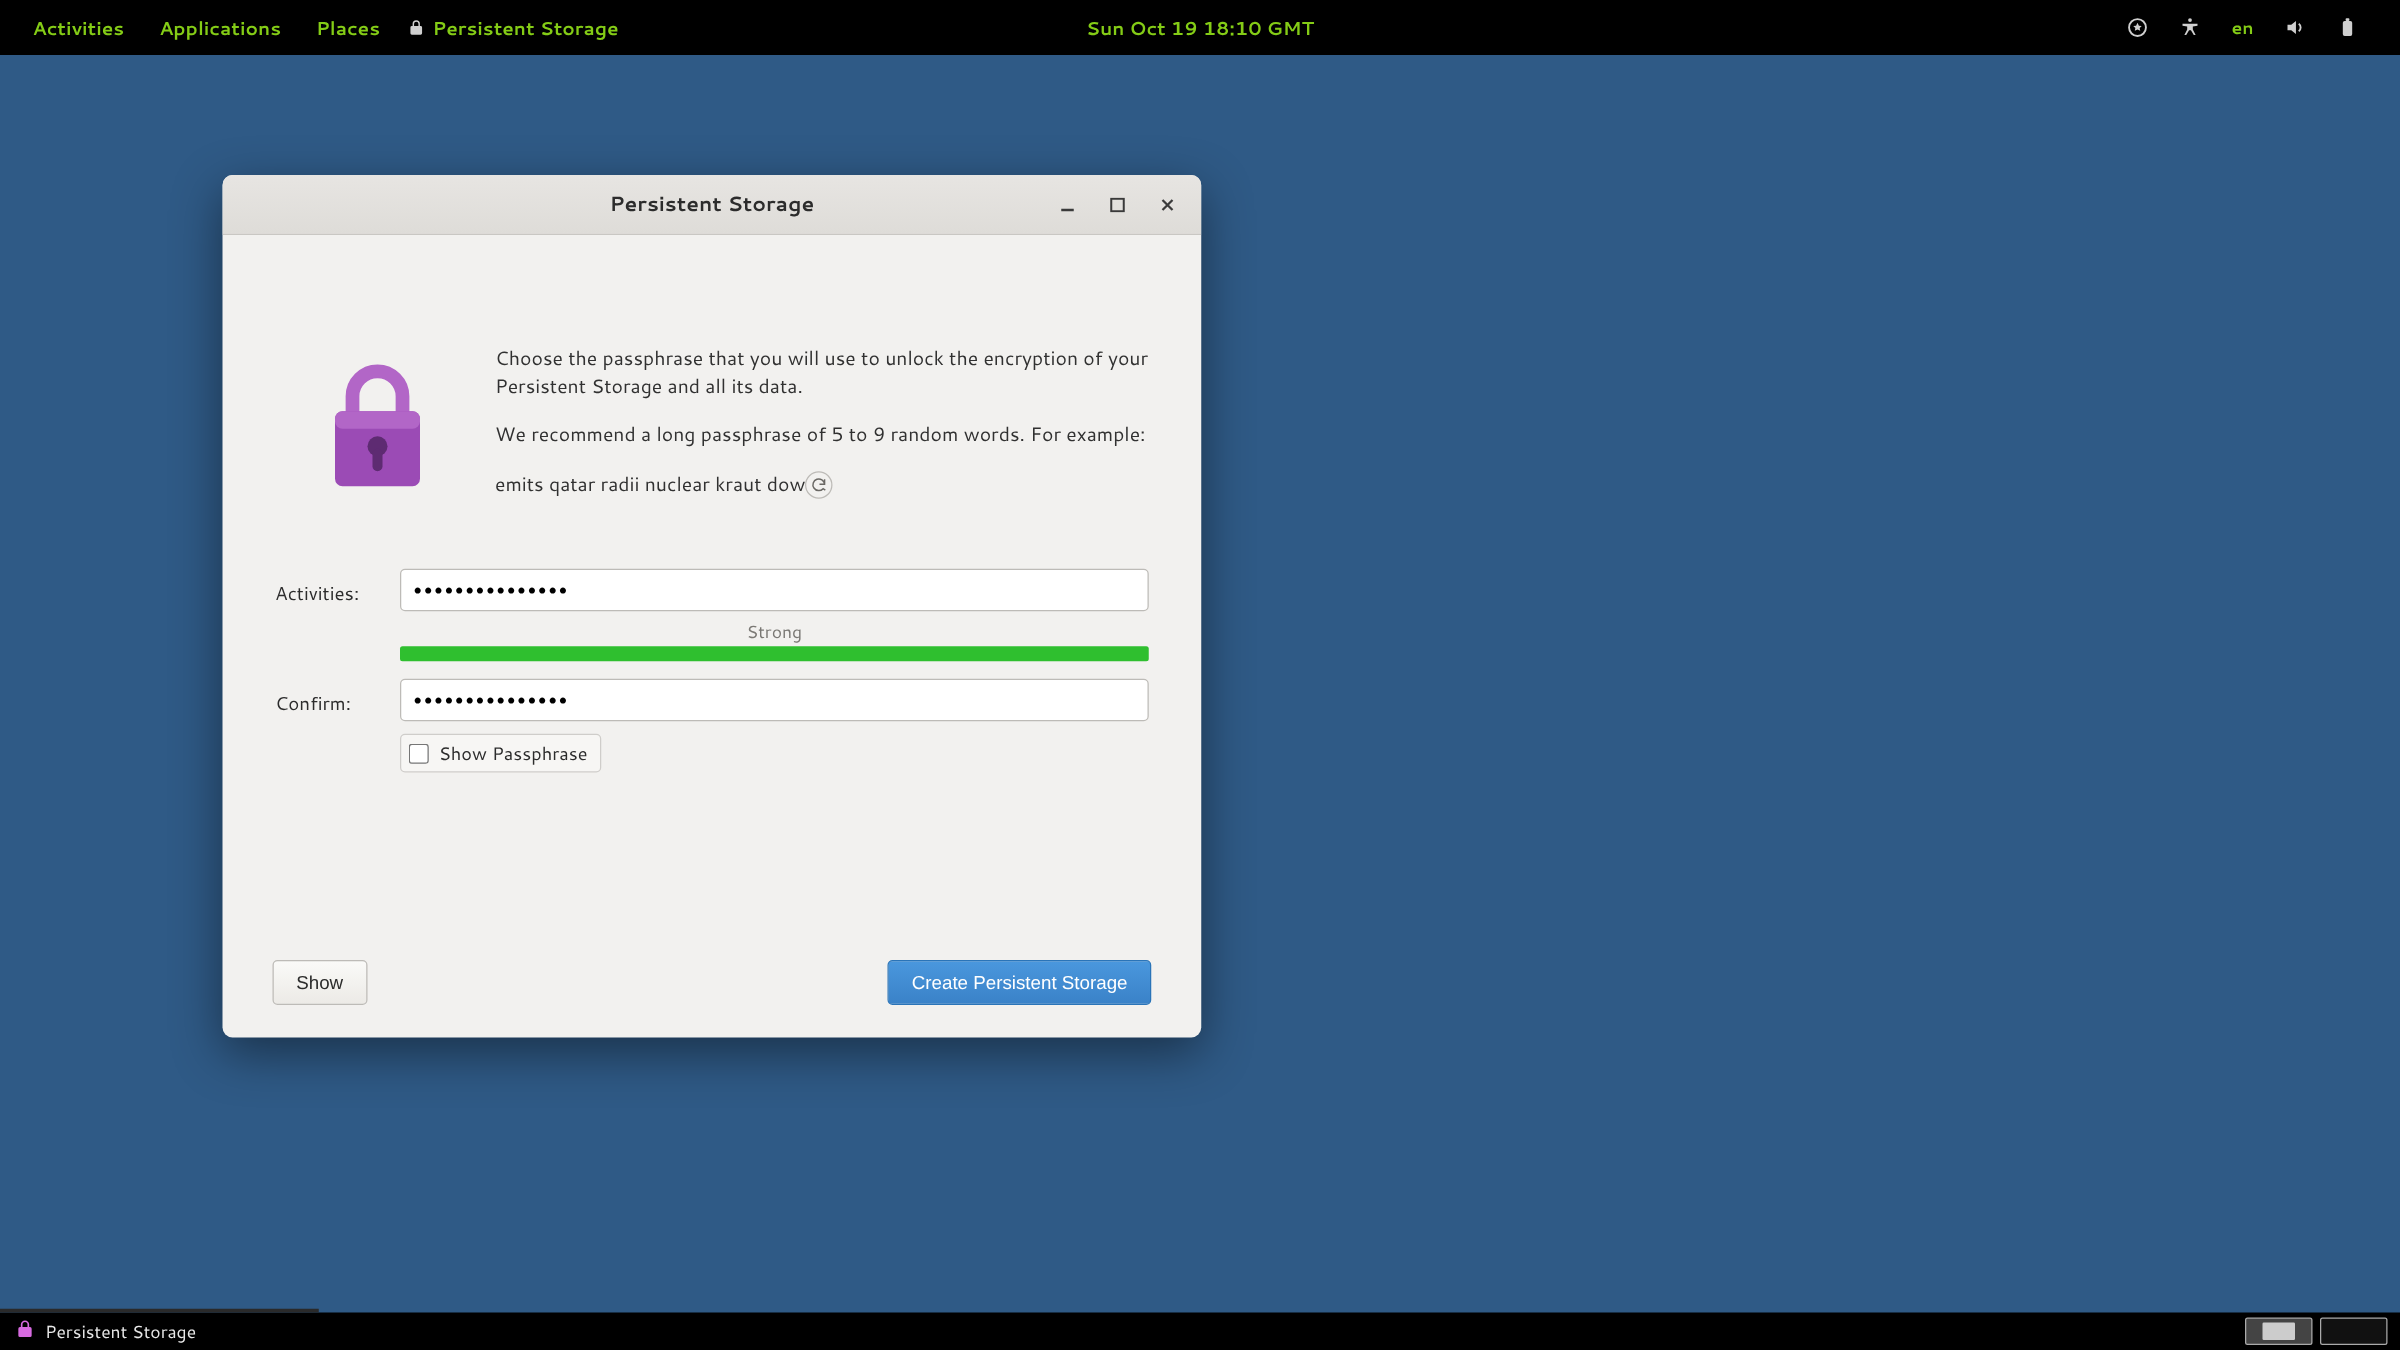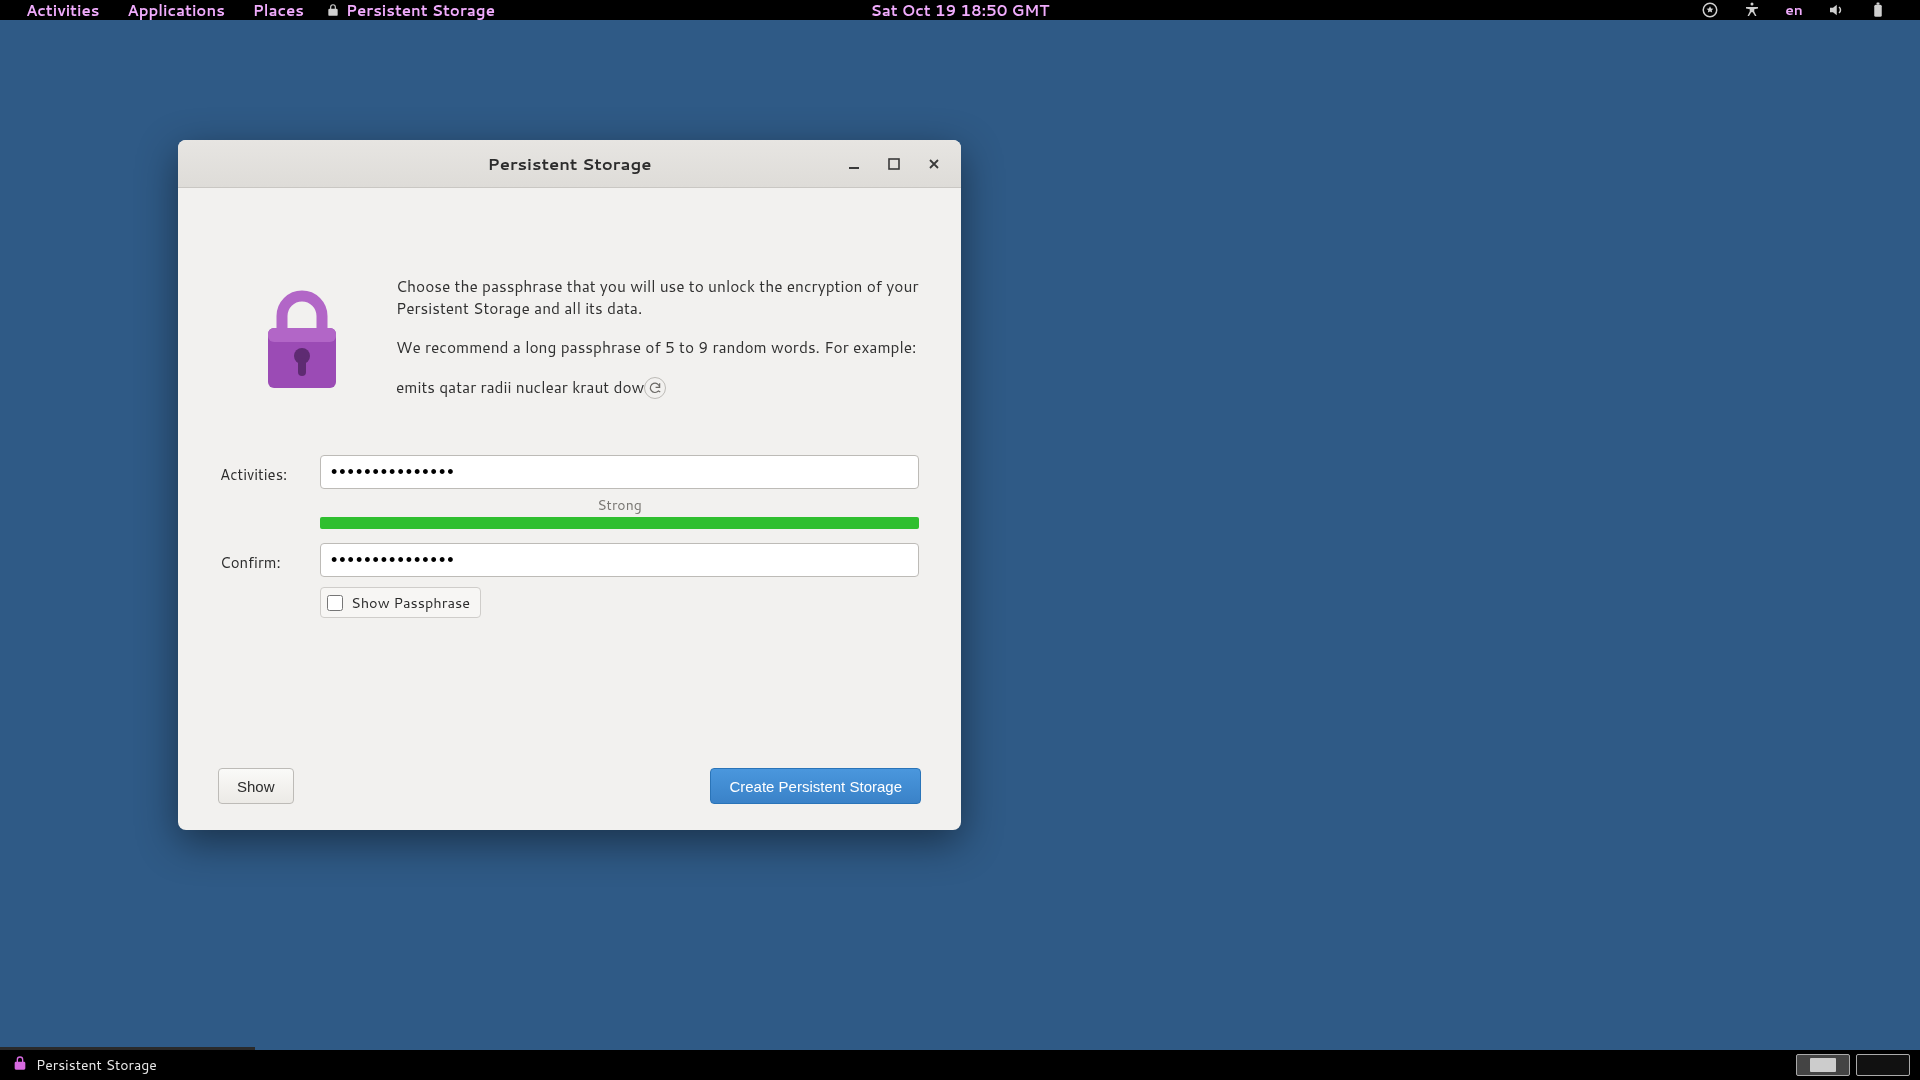--- a/index.html
+++ b/index.html
@@ -1,22 +1,22 @@
 <!DOCTYPE html>
 <html><head>
 <meta charset="utf-8">
 <style>
 * { box-sizing: border-box; margin: 0; padding: 0; }
 html, body { width: 1920px; height: 1080px; overflow: hidden; font-family: "Cantarell", "DejaVu Sans", sans-serif; }
 body { background: #2f5a86; position: relative; }
 
 
 .topbar {
-  position: absolute; top: 0; left: 0; right: 0; height: 20px;
-  background: #000; color: #f0abfc; display: flex; align-items: center;
+  position: absolute; top: 0; left: 0; right: 0; height: 44px;
+  background: #000; color: #84cc16; display: flex; align-items: center;
   font-size: 15px; font-weight: 600;
 }
 .topbar .left { display: flex; align-items: center; gap: 0; padding-left: 12px; }
 .topbar .left .menuitem { padding: 0 14px; cursor: pointer; }
 .topbar .appind { display: flex; align-items: center; gap: 6px; margin-left: 8px; }
 .topbar .center { position: absolute; left: 50%; transform: translateX(-50%); }
 .topbar .right { margin-left: auto; display: flex; align-items: center; gap: 22px; padding-right: 32px; }
 .topbar .right .ic { width: 20px; height: 20px; display: flex; align-items: center; justify-content: center; }
 .topbar svg { display: block; }
 
@@ -42,21 +42,21 @@
 .titlebar {
   height: 48px; background: linear-gradient(#e7e5e2,#dedcd8);
   border-bottom: 1px solid #c9c7c3;
   display: flex; align-items: center; position: relative;
 }
 .titlebar .title { position: absolute; left: 50%; transform: translateX(-50%); font-weight: 700; font-size: 16.5px; color: #2c2c2c; }
 .titlebar .wcontrols { margin-left: auto; display: flex; gap: 22px; padding-right: 18px; color: #3a3a3a; }
 .titlebar .wcontrols .wc { width: 18px; height: 18px; display:flex; align-items:center; justify-content:center; cursor:pointer; font-size: 15px; }
 
 .content { flex: 1; padding: 38px 40px 26px 40px; display: flex; flex-direction: column; }
-.toprow { display: flex; gap: 44px; align-items: flex-start; padding: 50px 0 28px 34px; }
+.toprow { display: flex; gap: 44px; align-items: flex-end; padding: 50px 0 28px 34px; }
 .lockwrap { width: 100px; display:flex; justify-content:center; padding-top: 12px; flex-shrink: 0;}
 .desc { flex: 1; color: #313131; font-size: 15.5px; line-height: 1.4; }
 .desc p { margin-bottom: 18px; }
 .desc .example { display:flex; align-items:center; }
 .desc .refresh { width: 22px; height: 22px; border-radius: 50%; border: 1px solid #bdbbb7; display:flex; align-items:center; justify-content:center; cursor:pointer;}
 
 .form { margin-top: 28px; padding: 0 2px; }
 .frow { display:flex; align-items:center; gap: 14px; margin-bottom: 6px; }
 .flabel { width: 86px; text-align: left; font-size: 15px; color: #2c2c2c; padding-top: 4px;}
 .finput { flex:1; }
@@ -85,21 +85,21 @@
     <div class="menuitem">Places</div>
     <div class="appind">
       <span>
         <svg width="14" height="14" viewBox="0 0 24 24" fill="#cfcfcf">
             <path d="M12 2a5 5 0 0 0-5 5v3H6a2 2 0 0 0-2 2v8a2 2 0 0 0 2 2h12a2 2 0 0 0 2-2v-8a2 2 0 0 0-2-2h-1V7a5 5 0 0 0-5-5zm-3 5a3 3 0 1 1 6 0v3H9V7z"></path>
           </svg>
       </span>
       <span>Persistent Storage</span>
     </div>
   </div>
-  <div class="center">Sat Oct 19  18:50 GMT</div>
+  <div class="center">Sun Oct 19  18:10 GMT</div>
   <div class="right">
     <span class="ic">
       <svg width="18" height="18" viewBox="0 0 24 24" fill="none" stroke="#cfcfcf" stroke-width="2">
           <circle cx="12" cy="12" r="9"></circle>
           <path d="M12 7l1.5 3 3 .4-2.2 2 .6 3L12 14l-2.9 1.4.6-3-2.2-2 3-.4z" fill="#cfcfcf" stroke="none"></path>
         </svg>
     </span>
     <span class="ic">
       <svg width="18" height="18" viewBox="0 0 24 24" fill="#cfcfcf">
           <circle cx="12" cy="4" r="2"></circle>

